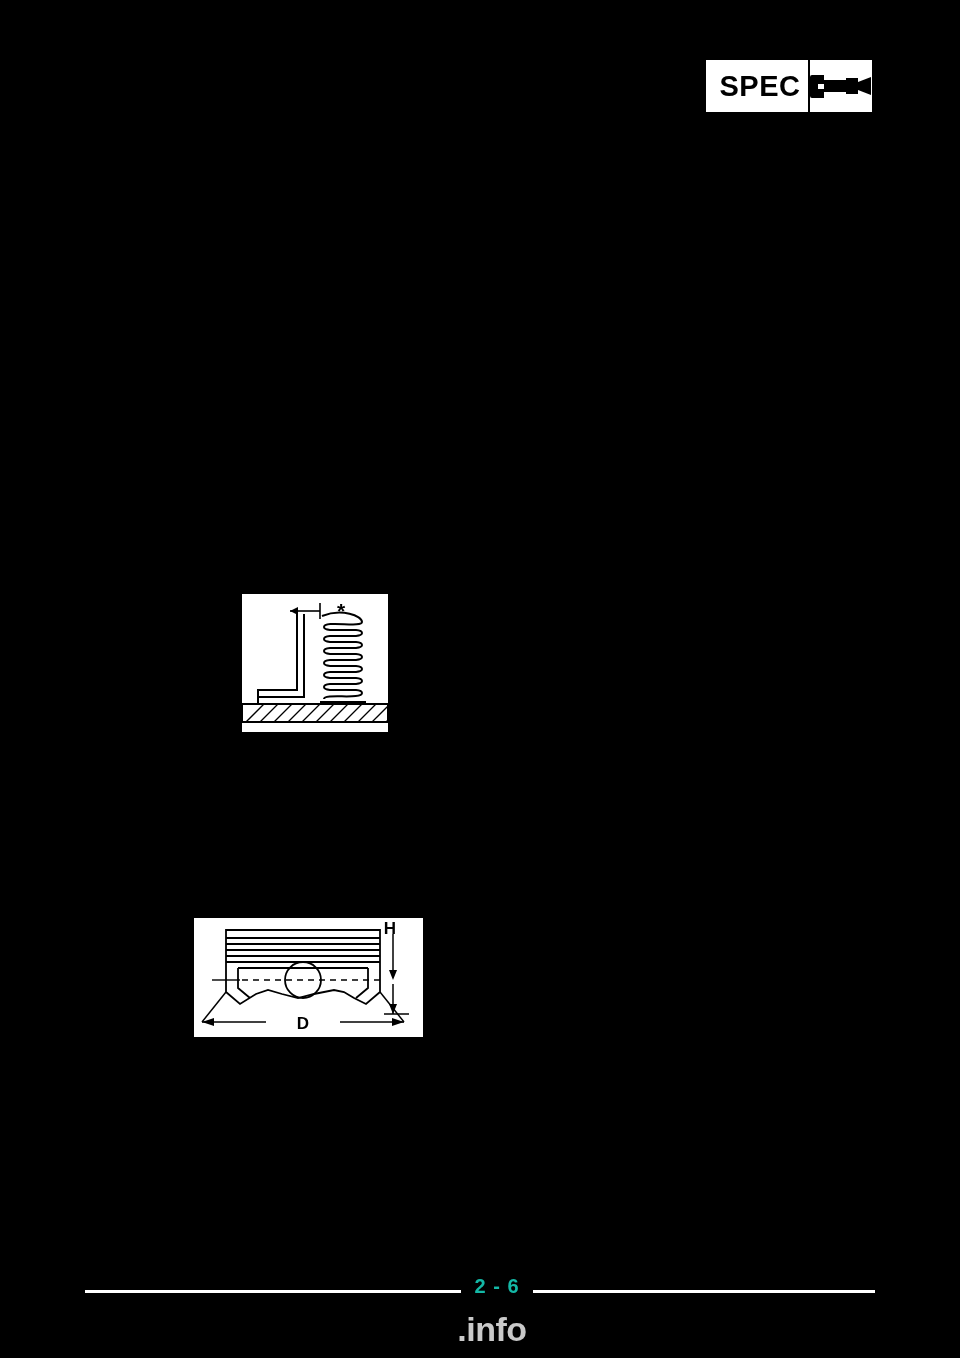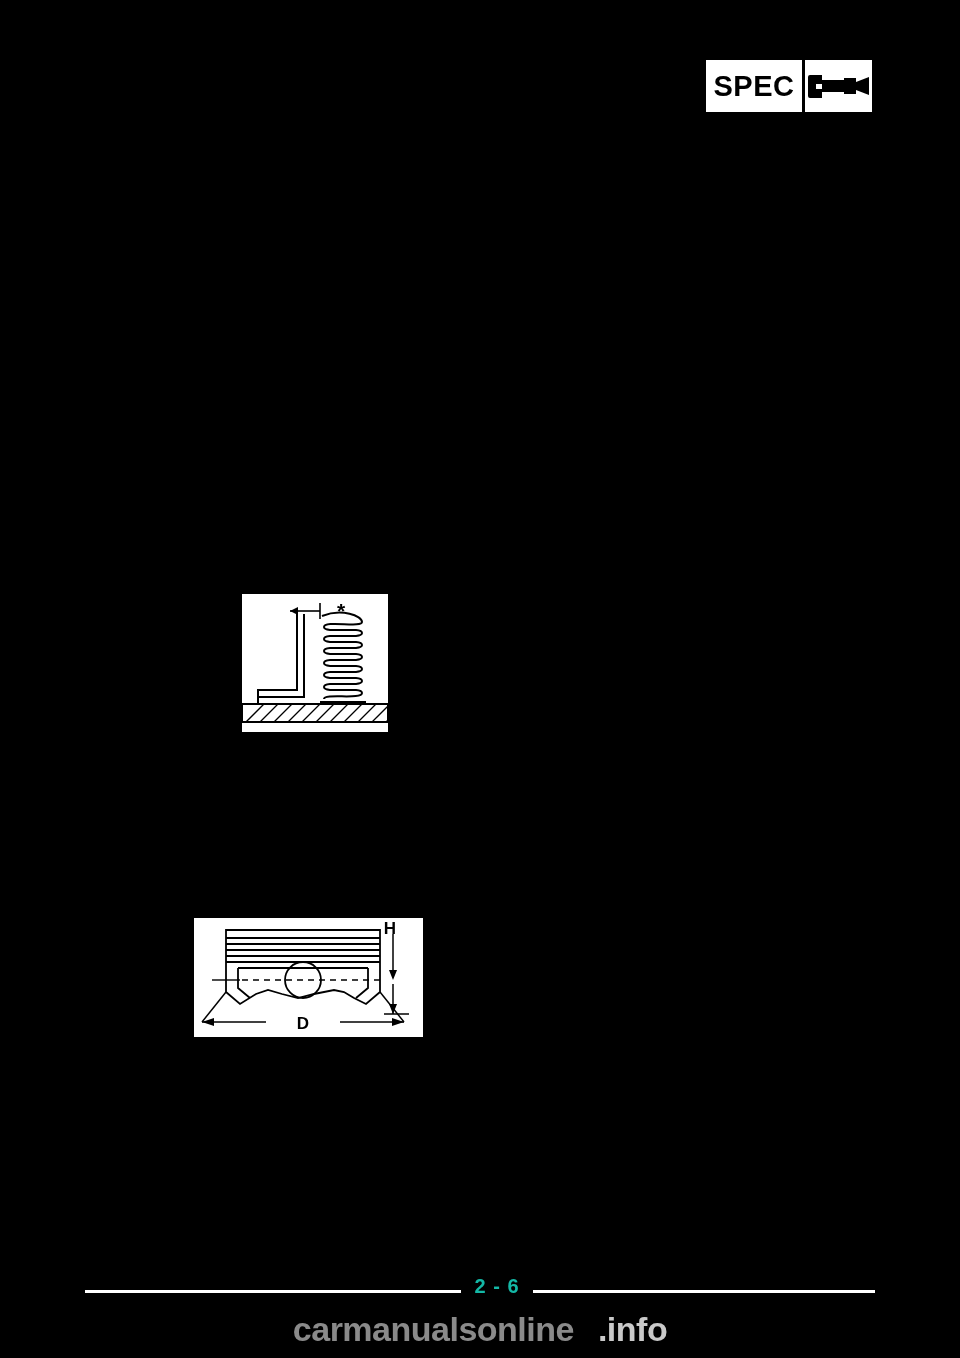--- a/index.html
+++ b/index.html
@@ -30,20 +30,21 @@
   }
   .spec-badge .spec-text {
     flex: 0 0 96px;
     display: flex;
     align-items: center;
     justify-content: center;
     font-size: 29px;
     font-weight: bold;
     letter-spacing: 0.5px;
     color: #000000;
+    padding-left: 6px;
   }
   .spec-badge .spec-divider {
     width: 3px;
     background: #000000;
   }
   .spec-badge .spec-icon-cell {
     flex: 1 1 auto;
     display: flex;
     align-items: center;
     justify-content: center;
@@ -236,15 +237,14 @@
     <polygon points="210,104 198,100 198,108" fill="#000000"></polygon>
     <text x="109" y="111" font-family="'Liberation Sans', sans-serif" font-size="17" font-weight="bold" fill="#000000" text-anchor="middle">D</text>
   </svg>
 </div>
 
 <div class="footer-rule-left"></div>
 <div class="footer-page">2 - 6</div>
 <div class="footer-rule-right"></div>
 
 <div class="watermark">
-  <span>carmanualsonline</span>
     <span class="wm-suffix">.info</span>
 </div>
 
 </body></html>

